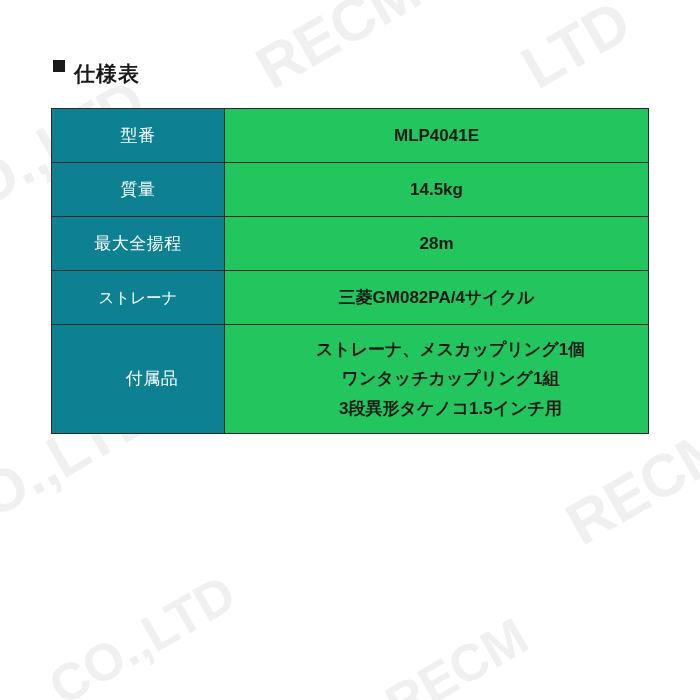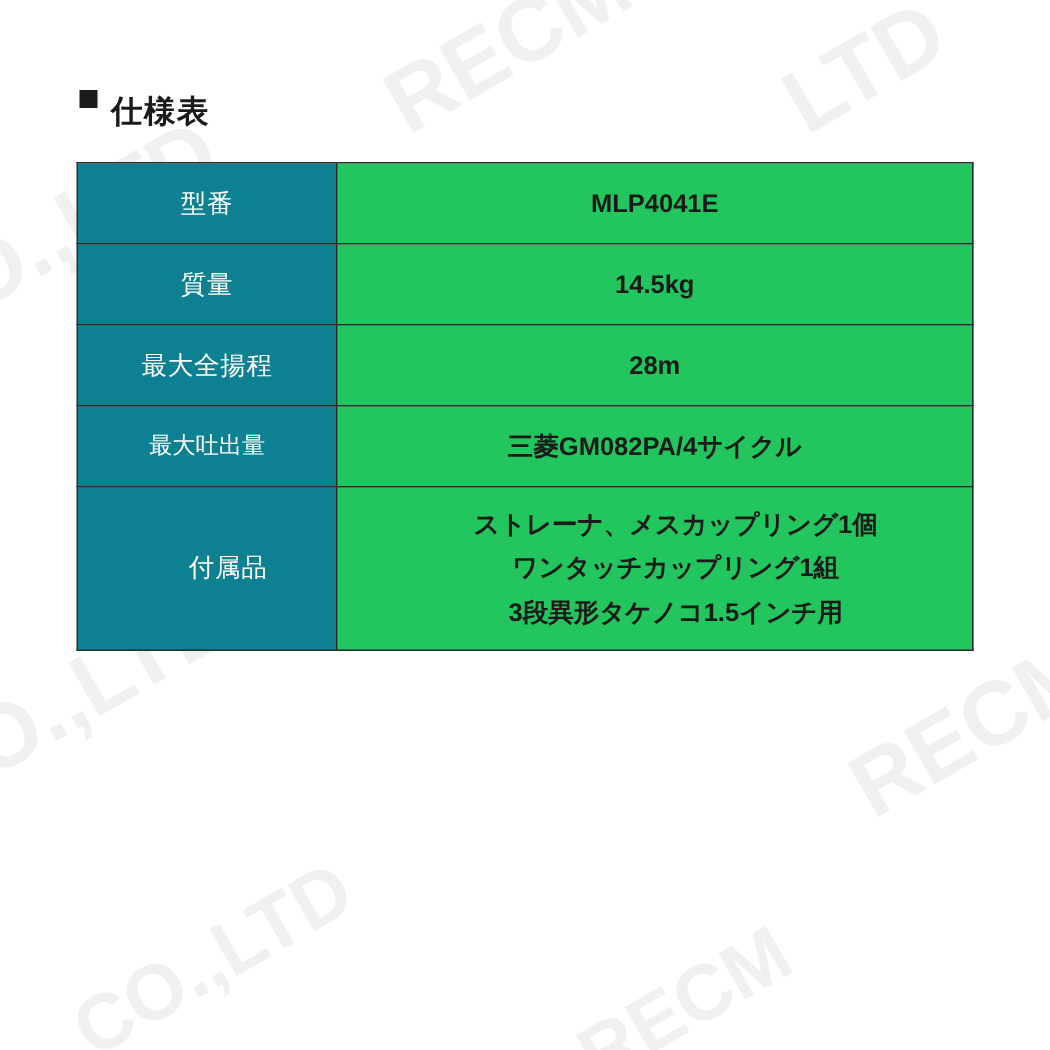--- a/index.html
+++ b/index.html
@@ -134,21 +134,21 @@
       </tr>
       <tr>
         <td class="label-cell">質量</td>
         <td class="value-cell">14.5kg</td>
       </tr>
       <tr>
         <td class="label-cell">最大全揚程</td>
         <td class="value-cell">28m</td>
       </tr>
       <tr>
-        <td class="label-cell narrow-text">最大吐出量</td>
+        <td class="label-cell narrow-text">ストレーナ</td>
         <td class="value-cell">三菱GM082PA/4サイクル</td>
       </tr>
       <tr class="row-tall">
         <td class="label-cell">付属品</td>
         <td class="value-cell">
           <span class="multi-line">ストレーナ、メスカップリング1個</span>
           <span class="multi-line">ワンタッチカップリング1組</span>
           <span class="multi-line">3段異形タケノコ1.5インチ用</span>
         </td>
       </tr>

